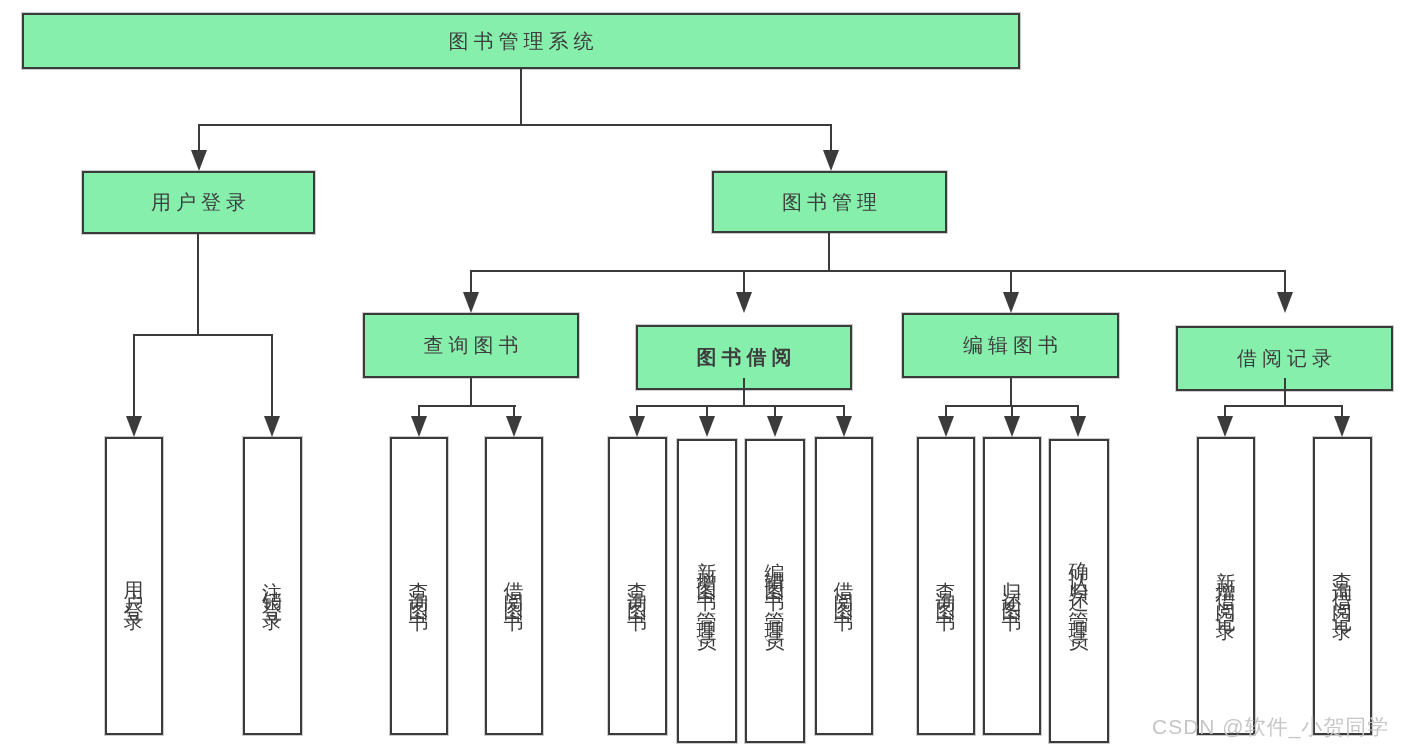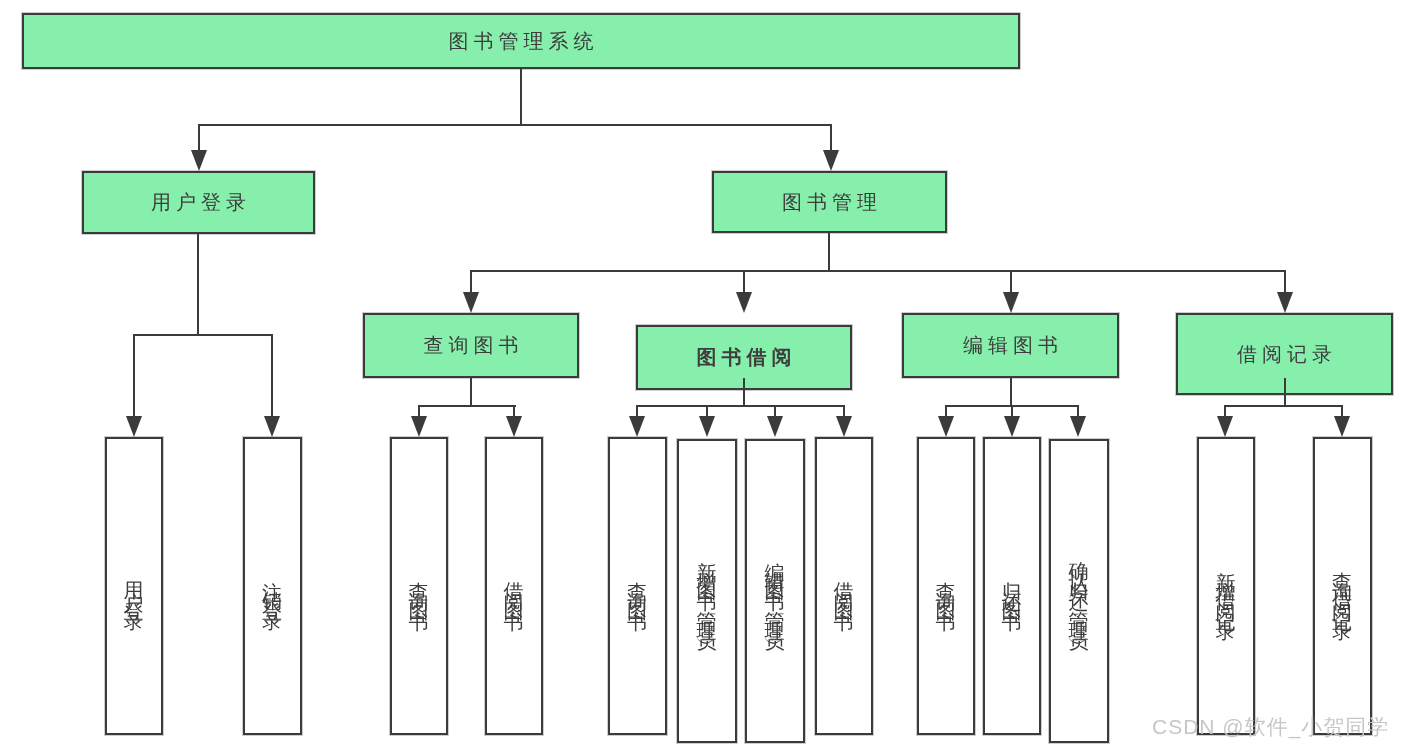--- a/index.html
+++ b/index.html
@@ -72,21 +72,21 @@
   <div class="vline" style="left:743px; top:270px; height:23px;"></div>
   <div class="arrow" style="left:736px; top:292px;"></div>
   <div class="vline" style="left:1010px; top:270px; height:23px;"></div>
   <div class="arrow" style="left:1003px; top:292px;"></div>
   <div class="vline" style="left:1284px; top:270px; height:23px;"></div>
   <div class="arrow" style="left:1277px; top:292px;"></div>
 
   <div class="box" style="left:363px; top:313px; width:216px; height:65px;">查询图书</div>
   <div class="box" style="left:636px; top:325px; width:216px; height:65px;font-weight:bold;">图书借阅</div>
   <div class="box" style="left:902px; top:313px; width:217px; height:65px;">编辑图书</div>
-  <div class="box" style="left:1176px; top:313px; width:217px; height:82px;font-family:Liberation Serif, serif;">借阅记录</div>
+  <div class="box" style="left:1176px; top:326px; width:217px; height:65px;font-family:Liberation Serif, serif;">借阅记录</div>
 
   <div class="vline" style="left:470px; top:378px; height:29px;"></div>
   <div class="hline" style="left:418px; top:405px; width:98px;"></div>
   <div class="vline" style="left:418px; top:405px; height:12px;"></div>
   <div class="arrow" style="left:411px; top:416px;"></div>
   <div class="vline" style="left:513px; top:405px; height:12px;"></div>
   <div class="arrow" style="left:506px; top:416px;"></div>
 
   <div class="vline" style="left:743px; top:378px; height:29px;"></div>
   <div class="hline" style="left:636px; top:405px; width:208px;"></div>

